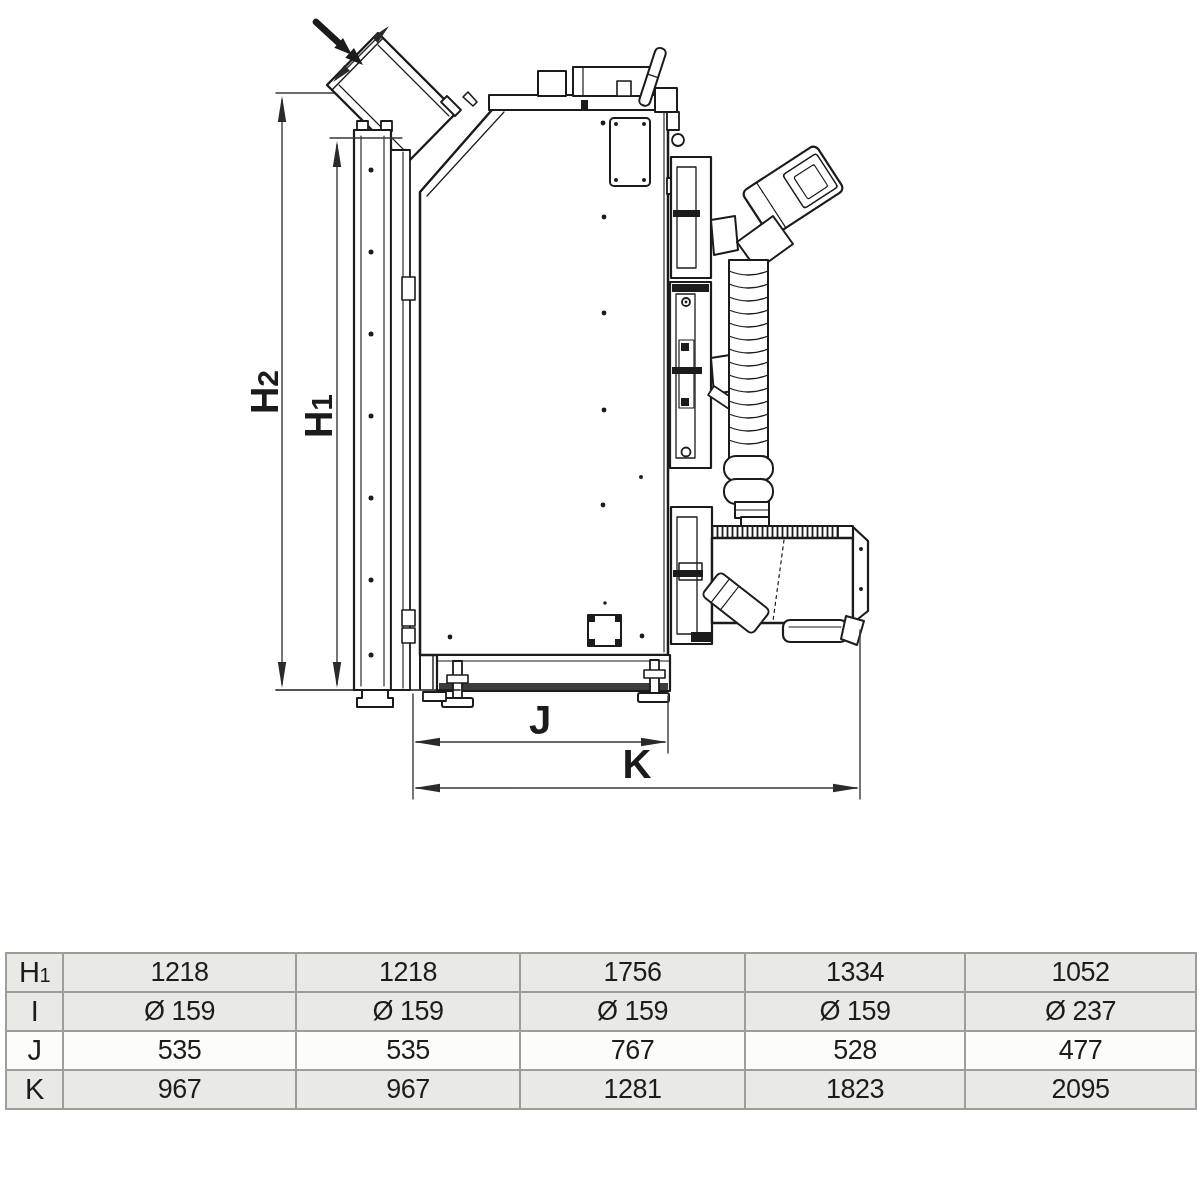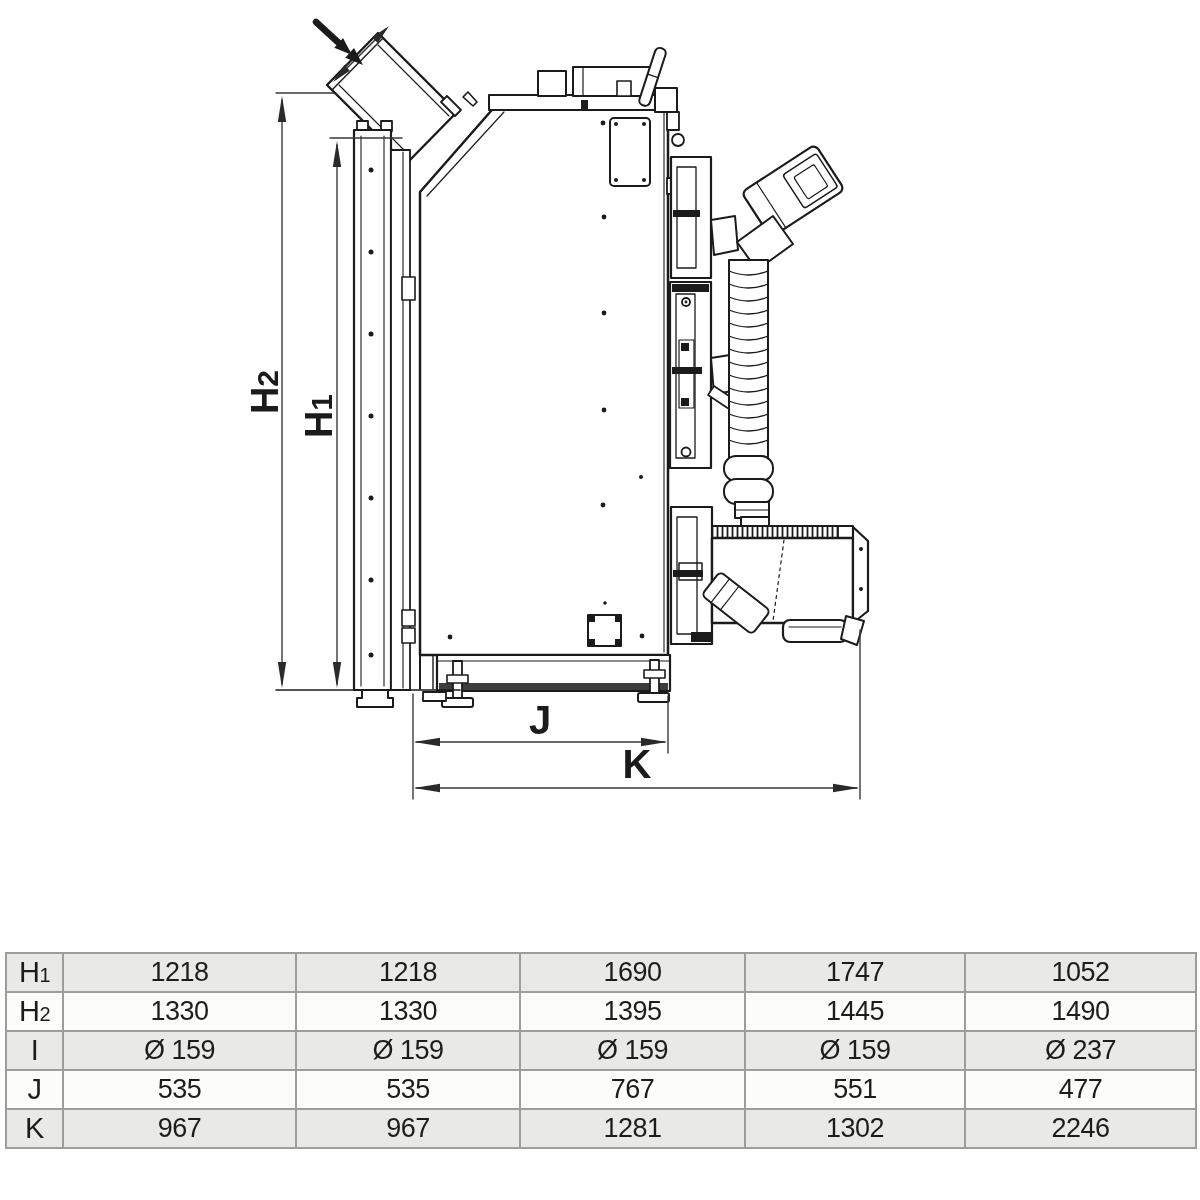--- a/index.html
+++ b/index.html
@@ -239,51 +239,43 @@
         <col style="width:224px">
       <col style="width:225px">
         <col style="width:220px">
         <col style="width:231px">
     </colgroup>
     <tbody>
       <tr class="shade">
         <th><span>H</span><span class="sub">1</span></th>
         <td>1218</td>
         <td>1218</td>
-        <td>1690</td>
-        <td>1747</td>
+        <td>1756</td>
+        <td>1334</td>
         <td>1052</td>
-      </tr>
-      <tr class="plain">
-        <th><span>H</span><span class="sub">2</span></th>
-        <td>1330</td>
-        <td>1330</td>
-        <td>1395</td>
-        <td>1445</td>
-        <td>1490</td>
       </tr>
       <tr class="shade">
         <th><span>I</span><span class="sub"></span></th>
         <td>Ø 159</td>
         <td>Ø 159</td>
         <td>Ø 159</td>
         <td>Ø 159</td>
         <td>Ø 237</td>
       </tr>
       <tr class="plain">
         <th><span>J</span><span class="sub"></span></th>
         <td>535</td>
         <td>535</td>
         <td>767</td>
-        <td>551</td>
+        <td>528</td>
         <td>477</td>
       </tr>
       <tr class="shade">
         <th><span>K</span><span class="sub"></span></th>
         <td>967</td>
         <td>967</td>
         <td>1281</td>
-        <td>1302</td>
-        <td>2246</td>
+        <td>1823</td>
+        <td>2095</td>
       </tr>
     </tbody>
   </table>
 </div>
 
 </body></html>

